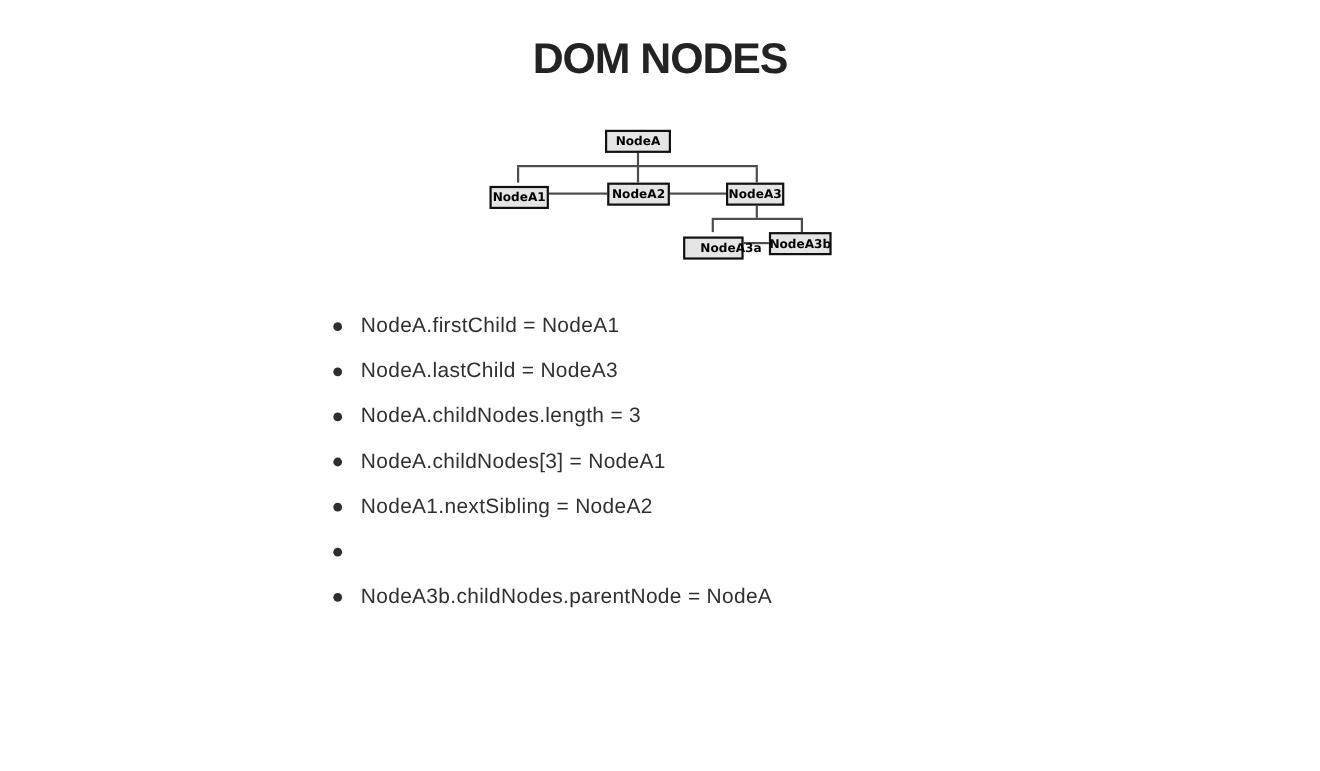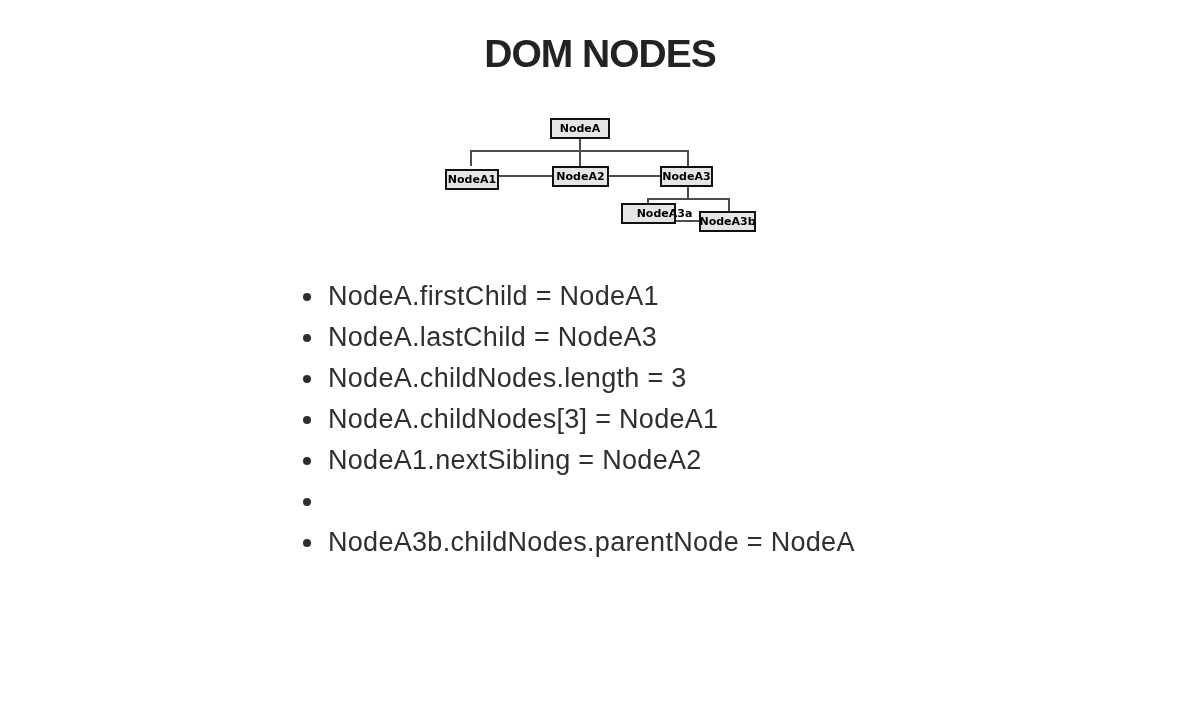--- a/index.html
+++ b/index.html
@@ -52,21 +52,21 @@
     font-size: 11px;
     display: flex;
     align-items: center;
     justify-content: center;
     white-space: nowrap;
   }
   .node-a   { left: 107px; top: 3px;  width: 60px; }
   .node-a1  { left: 2px;   top: 54px; width: 54px; }
   .node-a2  { left: 109px; top: 51px; width: 57px; }
   .node-a3  { left: 217px; top: 51px; width: 53px; }
-  .node-a3a { left: 178px; top: 88px; width: 55px; padding-left: 32px; }
+  .node-a3a { left: 178px; top: 100px; width: 55px; padding-left: 32px; }
   .node-a3b { left: 256px; top: 96px; width: 57px; }
   .line {
     position: absolute;
     background: #4d4d4d;
   }
   .v-root      { left: 136px; top: 24px; width: 2px;   height: 27px; } 
   .h-bus-top   { left: 27px;  top: 35px; width: 219px; height: 2px;  }
   .v-drop-a1   { left: 27px;  top: 37px; width: 2px;   height: 14px; }
   .v-drop-a3   { left: 244px; top: 37px; width: 2px;   height: 14px; }
   .s-a1-a2     { left: 56px;  top: 60px; width: 53px;  height: 2px;  }
@@ -93,21 +93,21 @@
   }
   .bullet {
     flex: 0 0 auto;
     width: 8px;
     height: 8px;
     border-radius: 50%;
     background: #2e2e2e;
     margin-right: 17px;
   }
   .rel-text {
-    font-size: 27px;
+    font-size: 19px;
     letter-spacing: 0.3px;
     color: #2f2f2f;
   }
 </style>
 </head>
 <body>
 
 <div class="slide">
 
   <h1 class="title">DOM NODES</h1>

